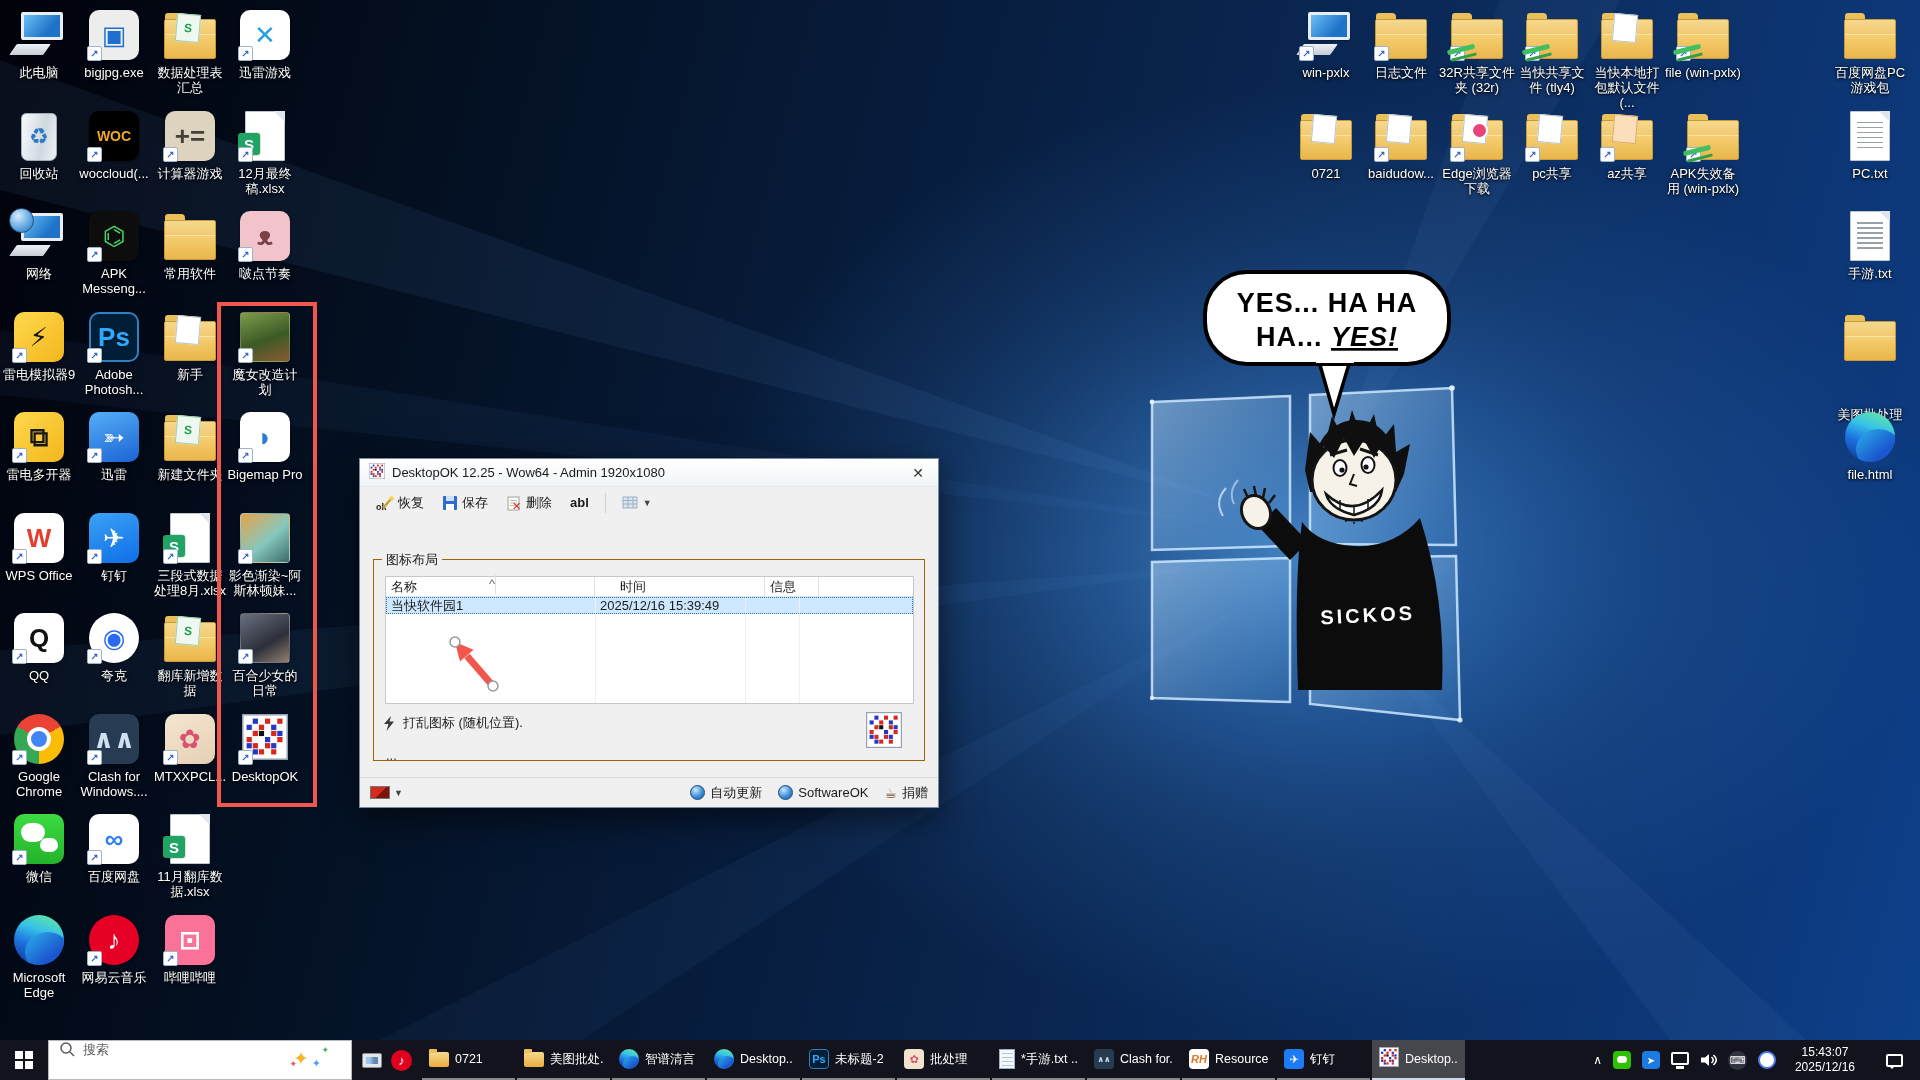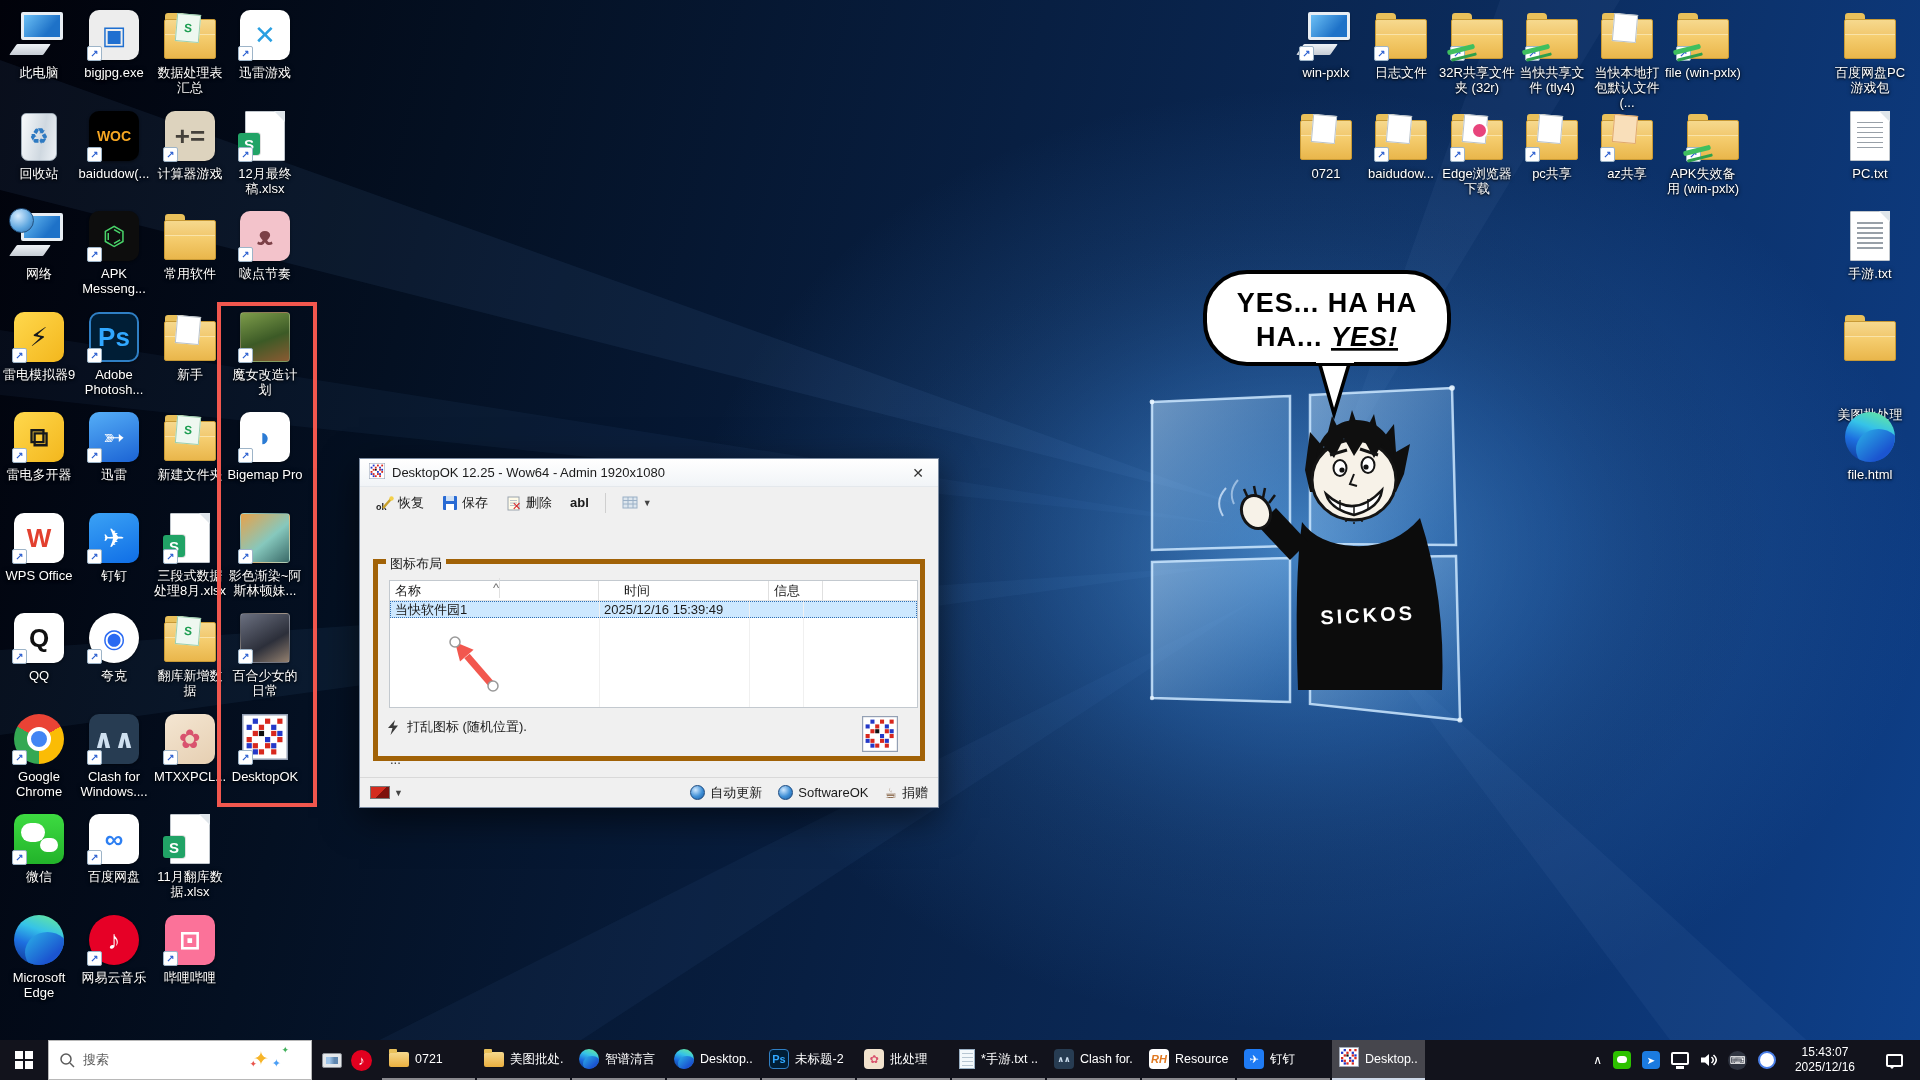--- a/index.html
+++ b/index.html
@@ -73,21 +73,21 @@
         border:1px solid #7a8aa0; box-shadow:0 10px 34px rgba(0,0,0,.6); z-index:5; font-size:13px; color:#1a1a1a; }
   .w-titlebar { height:28px; background:linear-gradient(#ffffff,#f1f4f7); display:flex; align-items:center; gap:7px;
         padding:0 9px; border-bottom:1px solid #e4e8ec; }
   .w-title { flex:1; font-size:13px; }
   .w-close { width:22px; text-align:center; font-size:14px; color:#333; cursor:pointer; }
   .w-menurow { height:23px; display:flex; justify-content:flex-end; align-items:center; gap:22px; padding-right:14px; }
   .w-menuitem { cursor:pointer; }
   .w-toolbar { height:31px; display:flex; align-items:center; gap:2px; padding:0 8px; }
   .tbtn { display:flex; align-items:center; gap:4px; padding:3px 7px; border:1px solid transparent; border-radius:2px; cursor:pointer; }
   .tsep { width:1px; height:20px; background:#cfcfcf; margin:0 6px; }
-  .groupbox { position:absolute; left:13px; right:13px; top:100px; bottom:46px; border:5px solid #a16207;padding-left:20px; }
+  .groupbox { position:absolute; left:13px; right:13px; top:100px; bottom:46px; border:1px solid #a16207;padding-left:20px; }
   .gb-legend { position:absolute; top:-9px; left:8px; background:#f0f0f0; padding:0 4px; font-size:13px; }
   .lv { position:absolute; left:11px; top:16px; width:529px; height:128px; background:#fff; border:1px solid #c3c9cf; }
   .lv-head { display:flex; height:20px; border-bottom:1px solid #e4e4e4; background:#fff; position:relative; }
   .lv-head span { line-height:20px; padding-left:5px; border-right:1px solid #e0e0e0; font-size:13px; }
   .h-name { width:209px; } .h-time { width:150px;margin-left:20px; } .h-info { width:54px; } .h-fill { flex:1; border-right:none !important; }
   .sortmark { position:absolute; left:98px; top:-3px; font-size:9px; color:#707070; }
   .vline { position:absolute; top:20px; bottom:0; width:1px; background:#f0f0f0; }
   .lv-row { display:flex; height:17px; align-items:center; }
   .lv-row span { padding-left:5px; font-size:13px; white-space:nowrap; overflow:hidden; }
   .c-name { width:209px; } .c-time { width:150px; } .c-info { width:54px; }
@@ -106,21 +106,21 @@
         background:radial-gradient(circle at 35% 30%,#cfe8ff,#3f8fd6 55%,#1f5c9e); }
   .coffee { font-size:14px; color:#7a5230; }
   #arrow-annotation { position:absolute; left:0; top:0; pointer-events:none; z-index:60; }
 
   
   #taskbar { position:absolute; left:0; bottom:0; width:1920px; height:40px; background:#12131c; z-index:10;
         display:flex; align-items:stretch; color:#fff; }
   .tb-start { width:48px; display:flex; align-items:center; justify-content:center; cursor:pointer; }
   .win-logo { display:grid; grid-template-columns:8px 8px; grid-template-rows:8px 8px; gap:2px; }
   .win-logo i { background:#fff; }
-  .tb-search { width:264px; background:#fff; display:flex; align-items:center; gap:8px; padding:0 10px; position:relative;
+  .tb-search { width:304px; background:#fff; display:flex; align-items:flex-start; gap:8px; padding:0 10px; position:relative;
         border:1px solid #b8b8b8; color:#5a5a5a; font-size:13px; cursor:text; }
   .spark { position:absolute; font-size:15px; }
   .sp1 { right:42px; top:6px; color:#f7b529; font-size:19px; }
   .sp2 { right:30px; top:16px; color:#4c9ff5; font-size:11px; }
   .sp3 { right:54px; top:18px; color:#e8544c; font-size:9px; }
   .sp4 { right:22px; top:4px; color:#42b05c; font-size:9px; }
   .tb-quick { display:flex; align-items:center; gap:9px; padding:0 10px; }
   .q-mon { width:20px; height:15px; background:#e4e7ea; border:1px solid #8a8f96; border-radius:2px; position:relative; }
   .q-mon::after { content:""; position:absolute; left:3px; top:3px; right:3px; height:7px;
         background:linear-gradient(90deg,#9fc4e8 30%,#5f87b0 70%); }
@@ -269,21 +269,21 @@
         </div>
         <div class="lbl">回收站</div>
       </div>
       <div class="dicon" style="left: 76px; top: 109px;">
         <div class="imgbox">
           <div class="g-app" style="background:#000000;color:#f5a623;">
             <span style="font-size:14px;">WOC</span>
           </div>
           <div class="sc">↗</div>
         </div>
-        <div class="lbl">baidudow(...</div>
+        <div class="lbl">woccloud(...</div>
       </div>
       <div class="dicon" style="left: 152px; top: 109px;">
         <div class="imgbox">
           <div class="g-app" style="background:#ddd3be;color:#44403a;">
             <span style="">+=</span>
           </div>
           <div class="sc">↗</div>
         </div>
         <div class="lbl">计算器游戏</div>
       </div>

